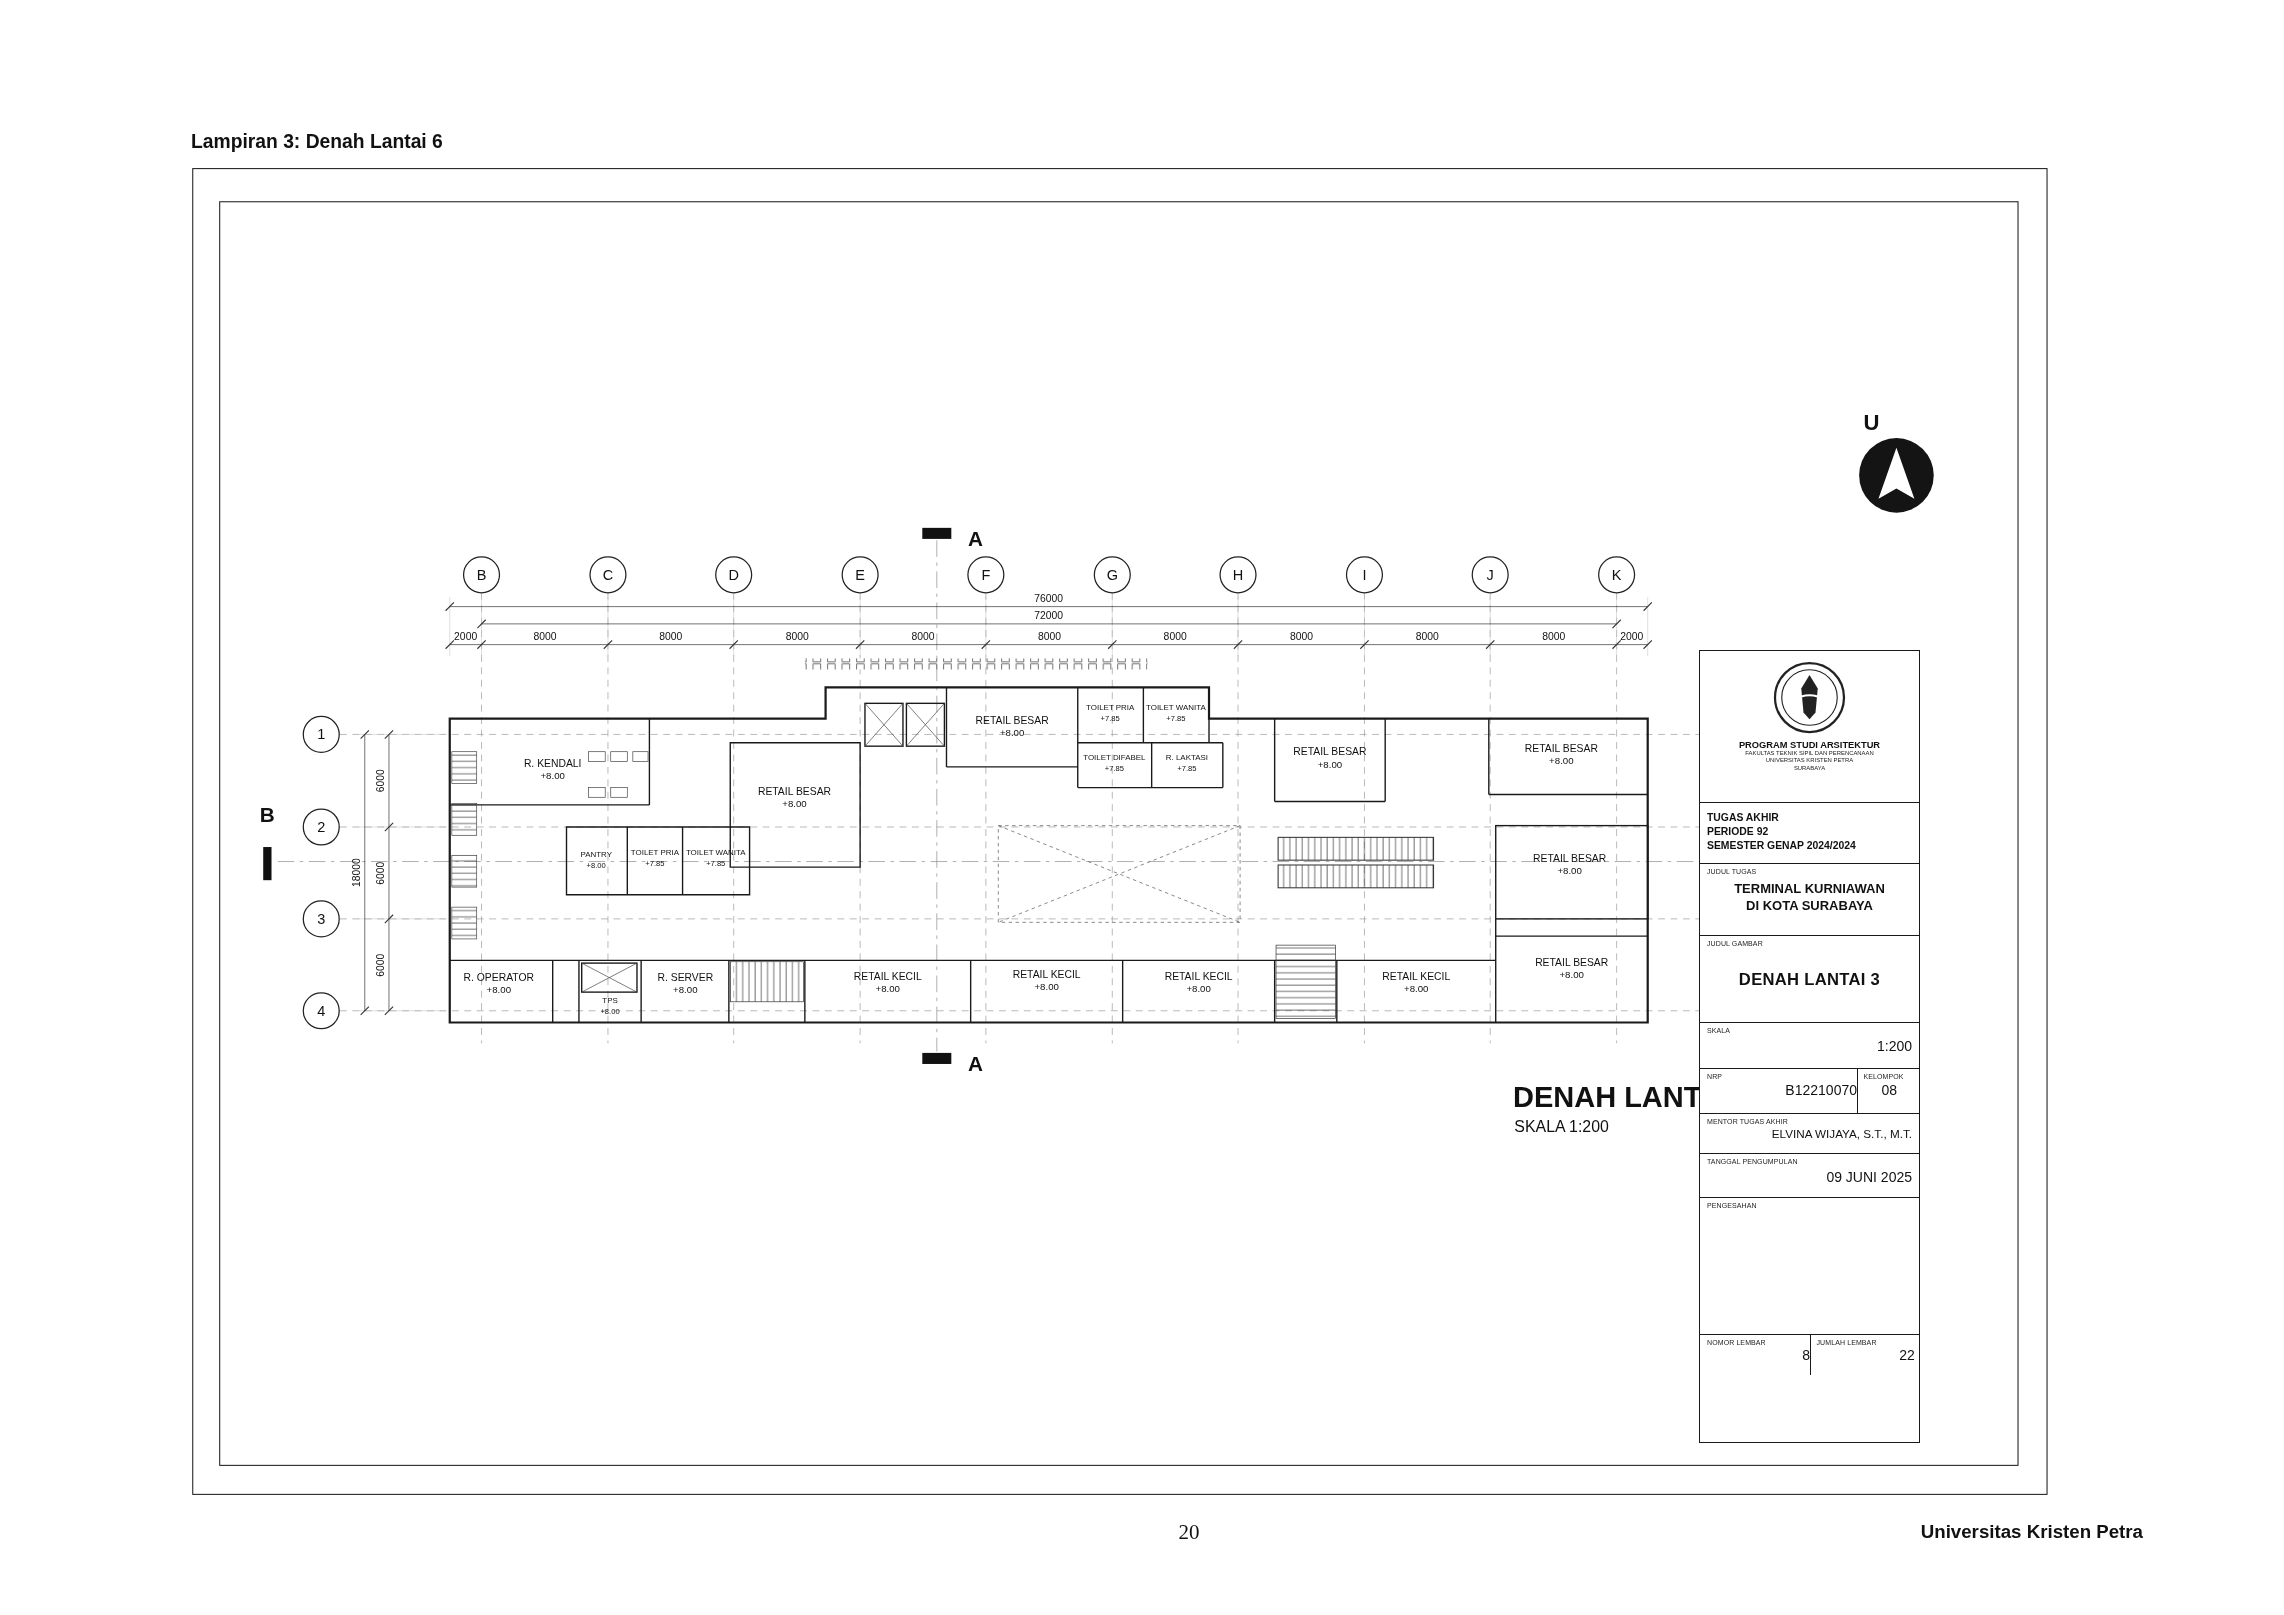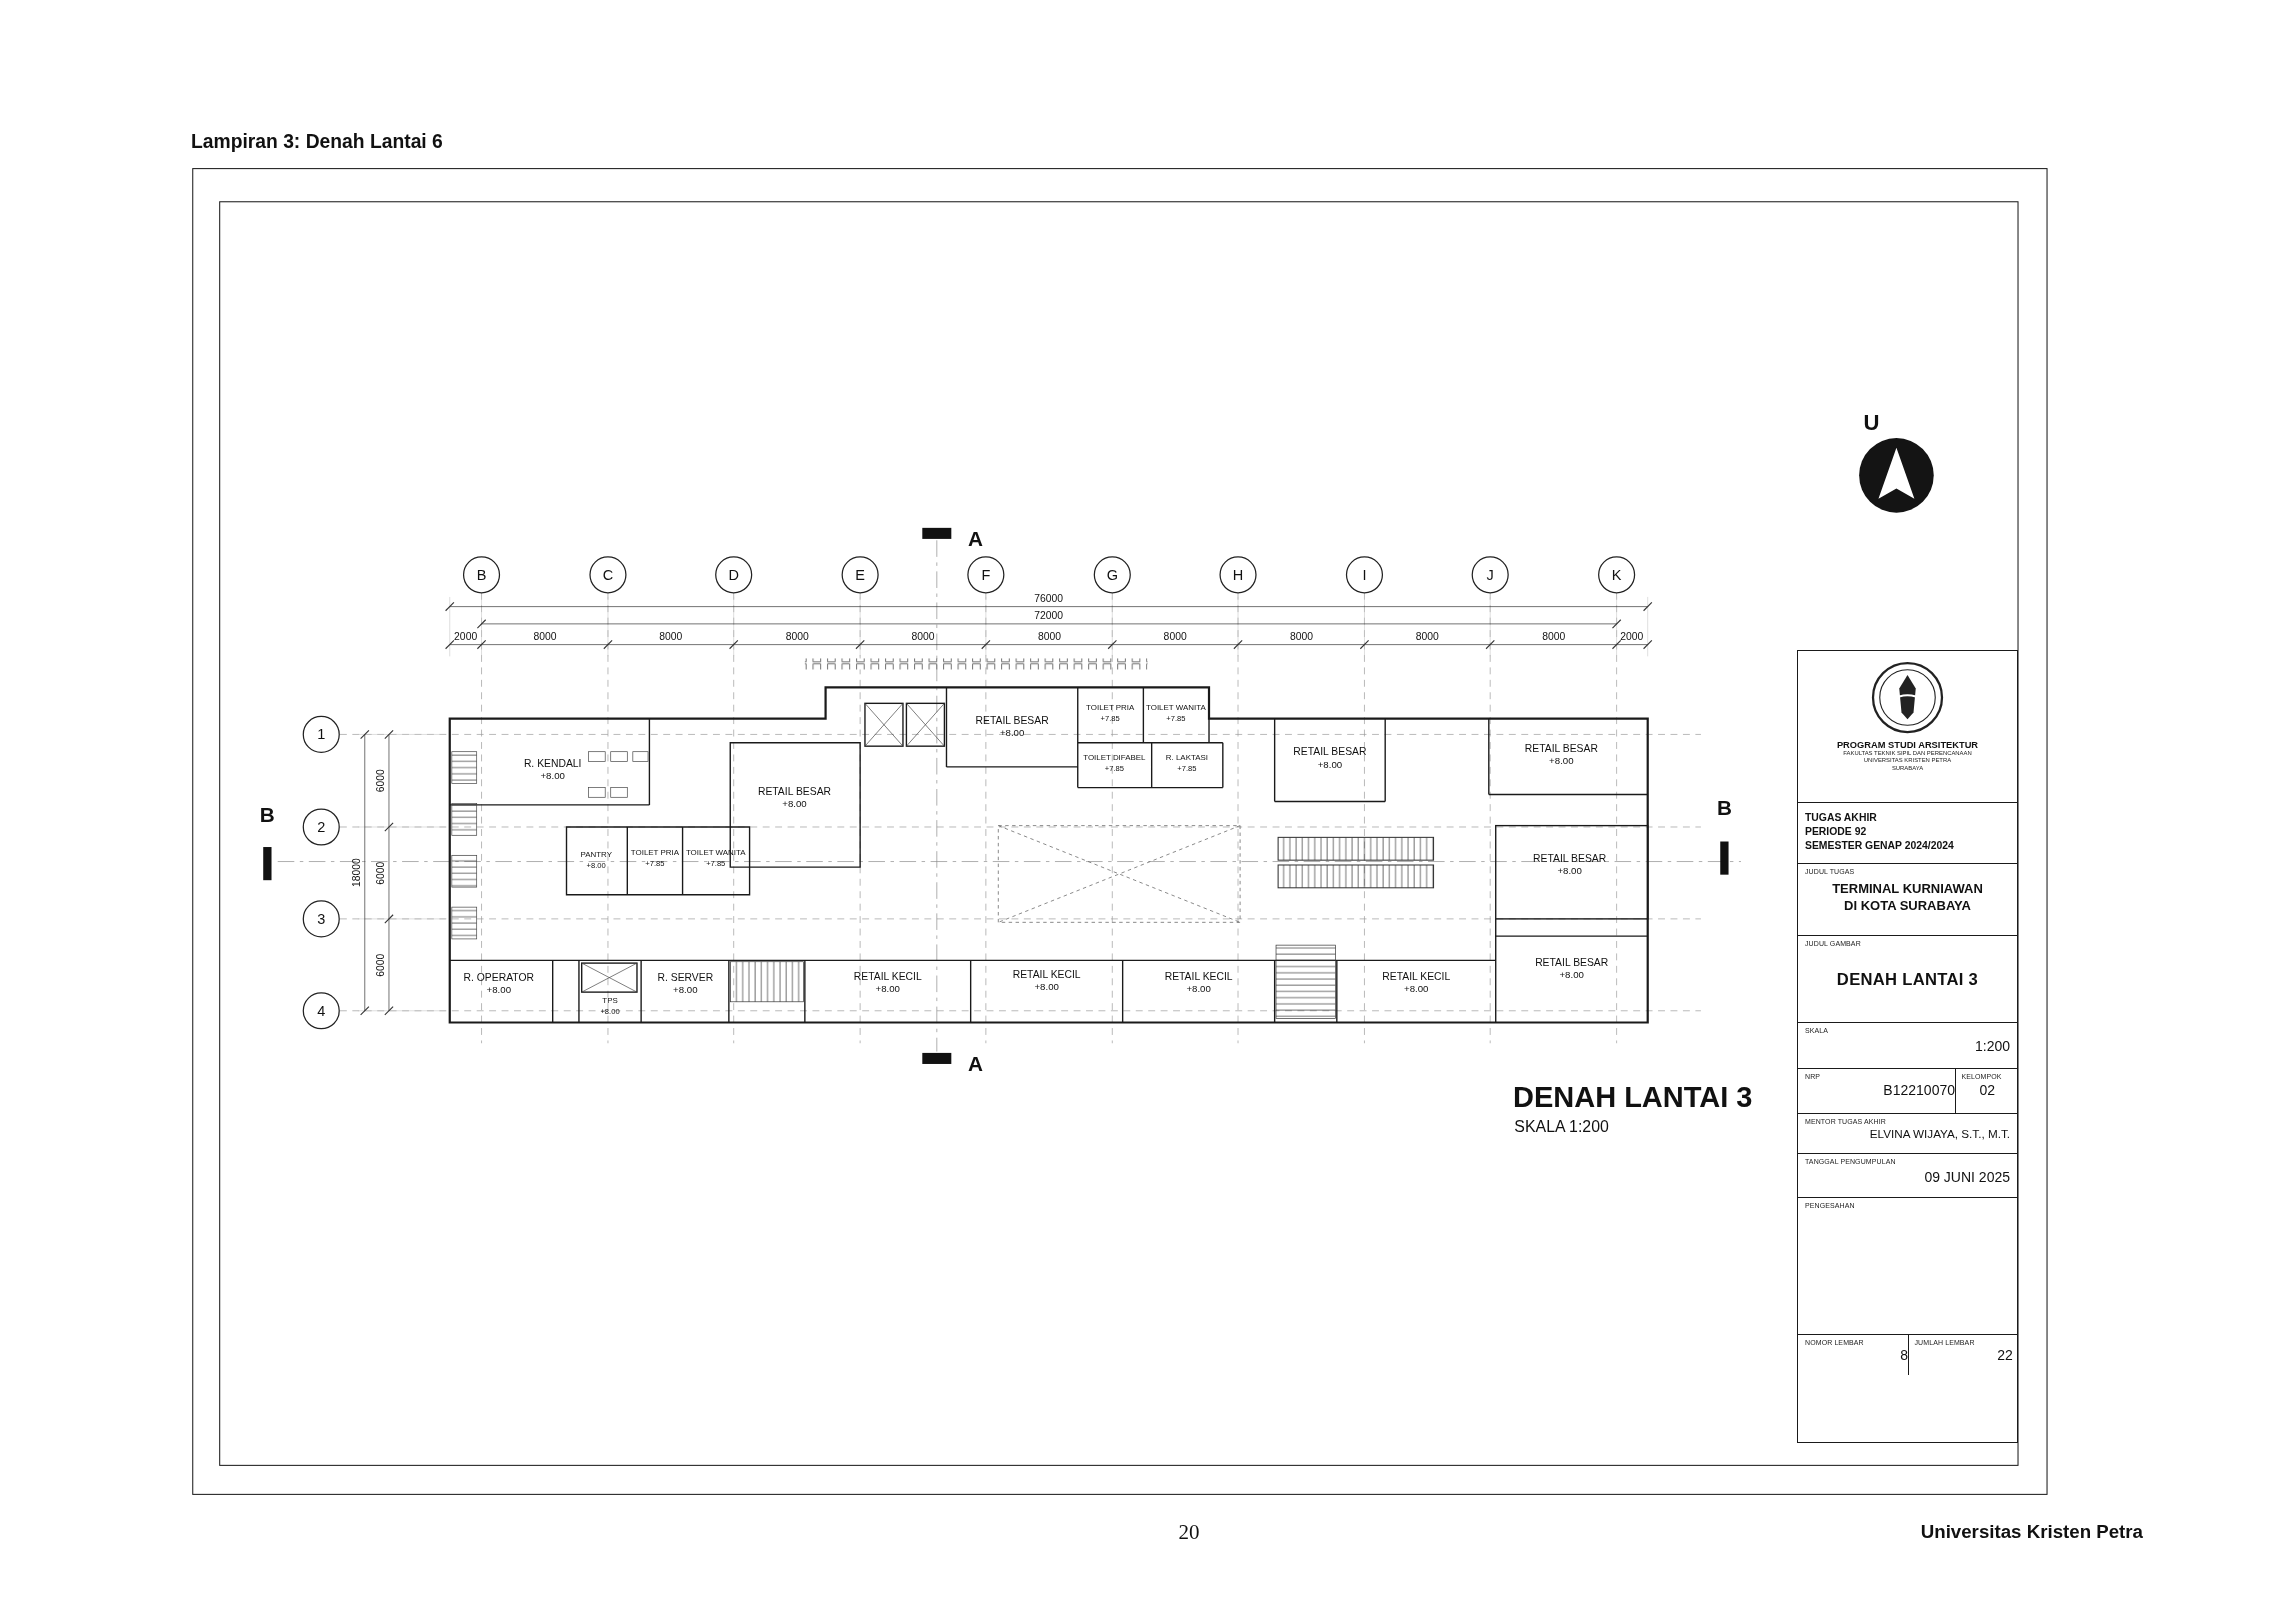--- a/index.html
+++ b/index.html
@@ -34,21 +34,21 @@
   g.small .roomname  { font-size:11.5px; }
   g.small .roomlevel { font-size:11px; }
   .sectiontext { font-size:30px; font-weight:bold; text-anchor:middle; }
   .sectionbar  { fill:#111; }
   .northtext { font-size:32px; font-weight:bold; text-anchor:middle; }
   .plantitle { font-size:42px; font-weight:bold; }
   .planscale { font-size:23px; }
 
   
   .titleblock {
-    left:1797px; top:650px; width:221px; height:793px;
+    left:1699px; top:650px; width:221px; height:793px;
     border:1.4px solid #1a1a1a; background:#fff; font-size:0;
   }
   .tb-row { border-top:1px solid #1a1a1a; position:relative; padding:3.5px 7px 0 7px; overflow:hidden; font-size:9.7px; }
   .tb-row.first { border-top:none; }
   .tb-label { font-size:7px; color:#222; letter-spacing:0.1px; }
   .tb-logo { text-align:center; }
   .tb-logo svg { margin-top:5.5px; }
   .tb-program { font-size:9.3px; font-weight:bold; margin-top:2.8px; }
   .tb-tiny { font-size:5.9px; line-height:7.6px; color:#222; }
   .tb-boldline { font-size:10.4px; font-weight:bold; text-align:left; line-height:14px; }
@@ -423,21 +423,21 @@
 
 
   <div class="tb-row" style="height:45px; padding:0">
     <div class="tb-split">
       <div class="tb-cell" style="flex:1; padding-left:7px">
         <div class="tb-label">NRP</div>
         <div class="tb-value" style="margin-top:2.8px">B12210070</div>
       </div>
       <div class="tb-cell-r" style="width:62px">
         <div class="tb-label">KELOMPOK</div>
-        <div class="tb-center-val">02</div>
+        <div class="tb-center-val">08</div>
       </div>
     </div>
   </div>
 
   <div class="tb-row" style="height:40px">
     <div class="tb-label">MENTOR TUGAS AKHIR</div>
     <div class="tb-value" style="font-size:11.7px; margin-top:2px">ELVINA WIJAYA, S.T., M.T.</div>
   </div>
 
   <div class="tb-row" style="height:44px">

